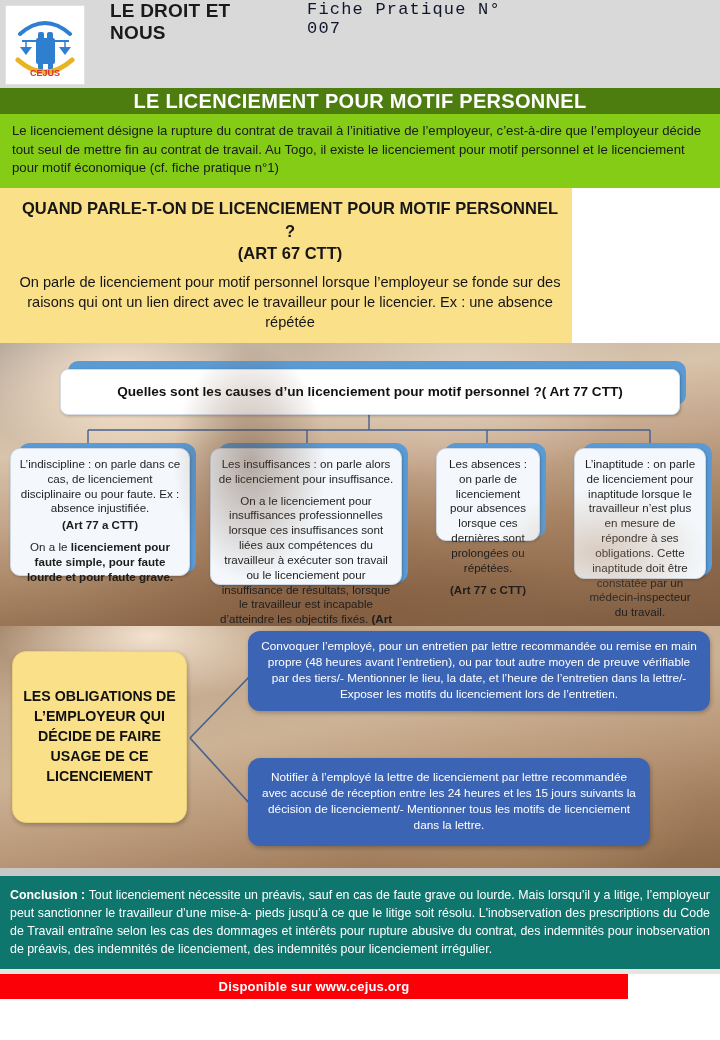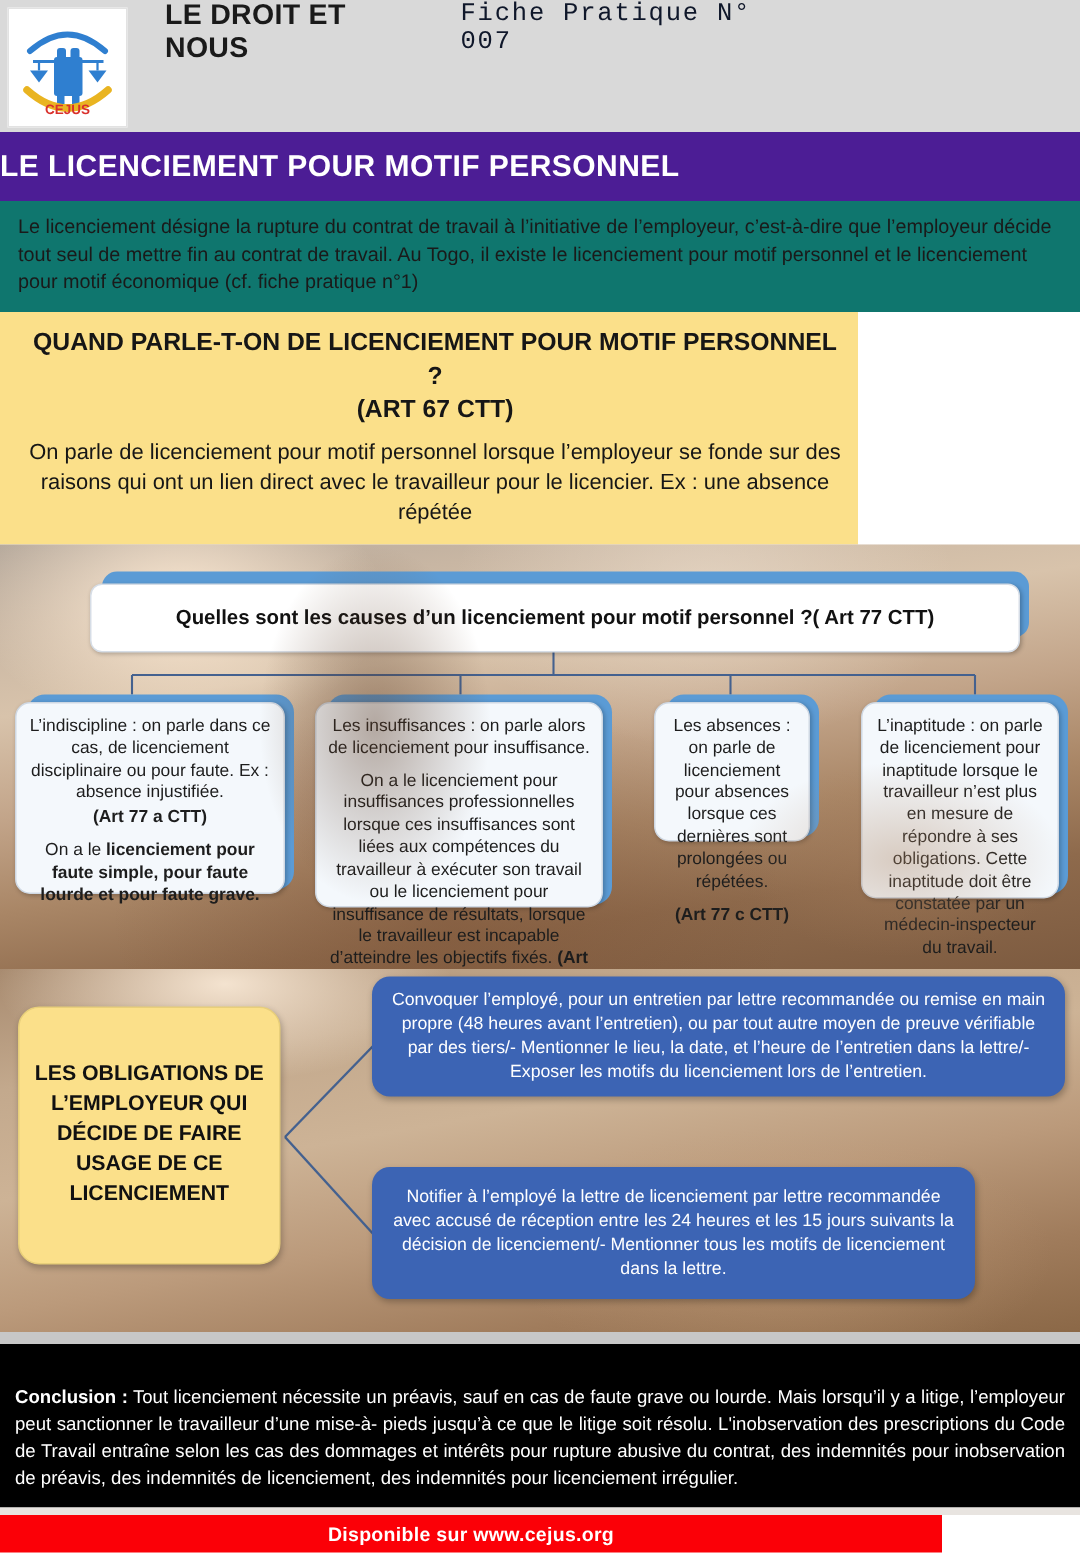--- a/index.html
+++ b/index.html
@@ -37,31 +37,31 @@
     clip-path:polygon(22% 0,100% 0,100% 100%,22% 100%,0 50%);
     color:#ffffff;
     display:flex;flex-direction:column;align-items:center;justify-content:center;
     padding-left:32px;box-sizing:border-box;
   }
   .contact-banner .c-title{font-size:12.5px;font-weight:bold;margin-bottom:6px;}
   .contact-banner .c-line{font-size:12px;font-weight:bold;margin-bottom:5px;letter-spacing:.1px;}
 
   
   .red-bar{
-    width:720px;height:46px;background:#4c1d95;
-    display:flex;align-items:center;justify-content:flex-start;
+    width:720px;height:26px;background:#4d7c0f;
+    display:flex;align-items:center;justify-content:center;
   }
   .red-bar span{
     color:#ffffff;font-size:20px;font-weight:bold;letter-spacing:.3px;
   }
 
   
   .intro{
     width:720px;box-sizing:border-box;
-    background:#0f766e;
+    background:#84cc16;
     padding:8px 10px 10px 12px;
     font-size:13.2px;color:#1a1a1a;line-height:1.42;
   }
 
   
   .yellow-block{
     width:572px;box-sizing:border-box;background:#fbe08a;
     padding:9px 10px 11px 18px;text-align:center;
   }
   .yellow-block .q-title{
@@ -137,22 +137,22 @@
     font-size:11.8px;line-height:1.34;padding:9px 12px;
     display:flex;align-items:center;justify-content:center;
     box-shadow:1px 2px 4px rgba(0,0,0,.25);
   }
   #oblig-step-1{left:248px;top:5px;width:462px;height:80px;}
   #oblig-step-2{left:248px;top:132px;width:402px;height:88px;}
 
   
   .gap-strip{width:720px;height:8px;background:#c7c7c7;}
   .conclusion{
-    width:720px;box-sizing:border-box;background:#000000;color:#ffffff;
-    padding:27px 10px 10px 10px;font-size:12.4px;line-height:1.45;text-align:justify;
+    width:720px;box-sizing:border-box;background:#0f766e;color:#ffffff;
+    padding:11px 10px 10px 10px;font-size:12.4px;line-height:1.45;text-align:justify;
   }
   .conclusion b{font-weight:bold;}
   .footer-sep{width:720px;height:5px;background:#e8e4e0;}
   .footer{
     width:628px;height:25px;background:#fb0007;
     display:flex;align-items:center;justify-content:center;
   }
   .footer span{color:#ffffff;font-size:13px;font-weight:bold;letter-spacing:.2px;}
 </style>
 </head>

